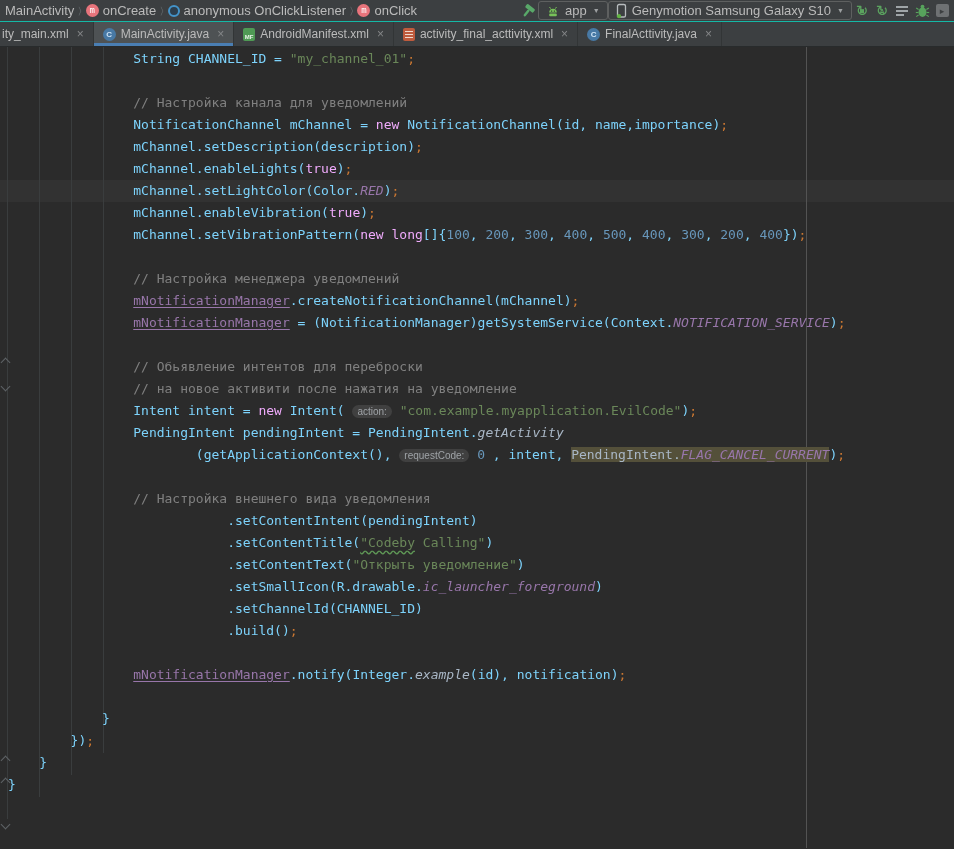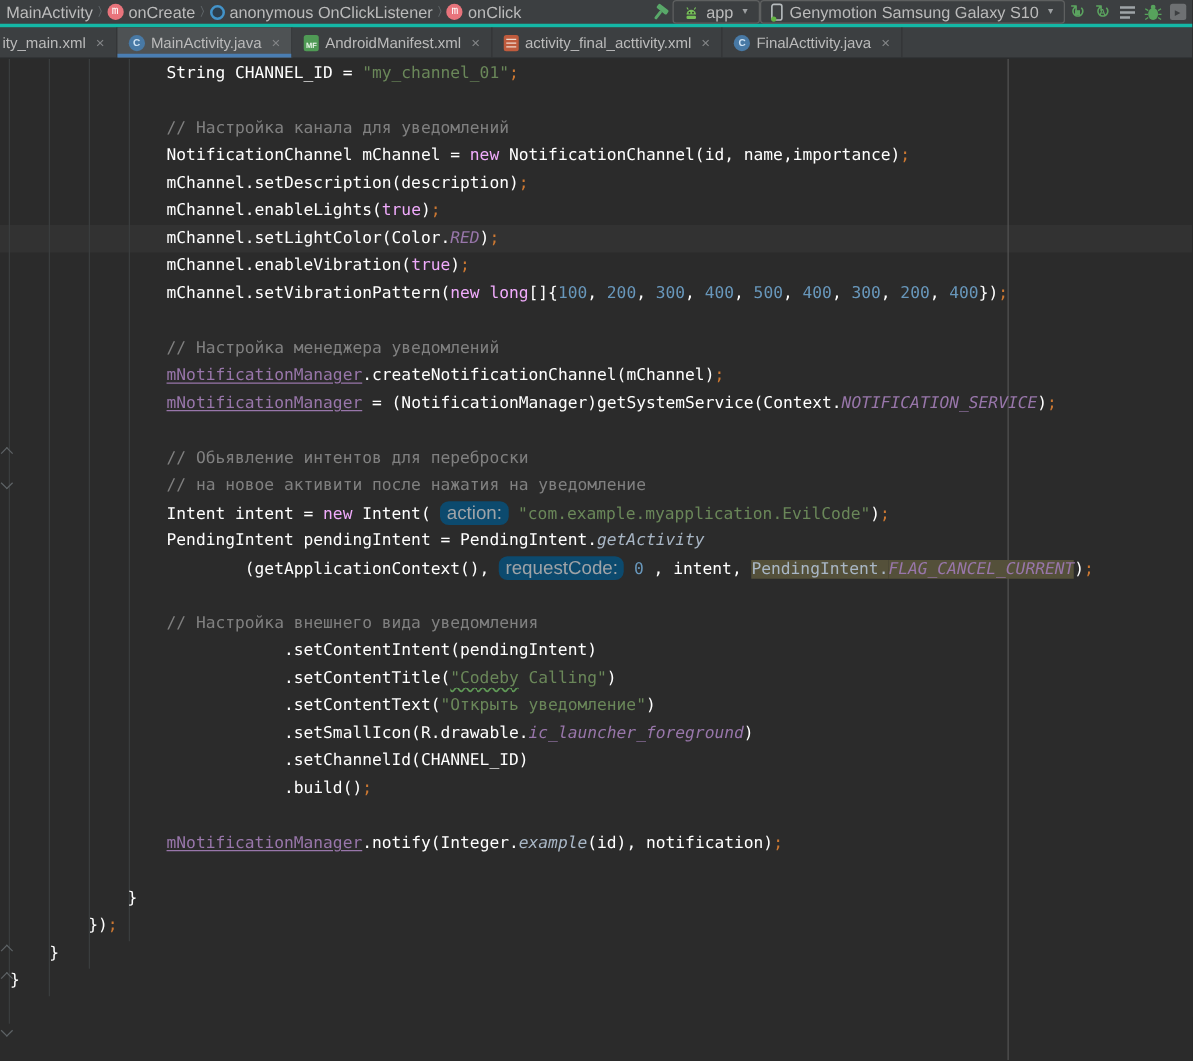--- a/index.html
+++ b/index.html
@@ -8,21 +8,21 @@
     width:954px; height:849px; overflow:hidden;
     background:#2b2b2b;
     font-family:"Liberation Sans", sans-serif;
     -webkit-font-smoothing:antialiased;
   }
 
   
   .toolbar {
     height:22px; background:#3c3f41;
     display:flex; align-items:center;
-    padding:0 2px; border-bottom:3px solid #14b8a6;
+    padding:0 2px; border-bottom:1px solid #14b8a6;
   }
   .breadcrumbs { display:flex; align-items:center; color:#bbbbbb; font-size:13px; white-space:nowrap; }
   .crumb { display:flex; align-items:center; gap:4px; padding:0 3px; cursor:default; }
   .crumb-sep { color:#5f6568; font-size:10px; padding:0 1px; }
   .mi {
     width:13px; height:13px; border-radius:50%;
     background:#e8747c; color:#fdfdfd; font-size:9px; line-height:13px;
     display:flex; align-items:center; justify-content:center;
     font-family:"DejaVu Sans Mono", monospace;
   }
@@ -78,35 +78,35 @@
   .ic-xml-o::after { content:""; position:absolute; left:2px; right:2px; top:3px; height:1.5px; background:#f0d9cd; box-shadow:0 3px 0 #f0d9cd, 0 6px 0 #f0d9cd; }
 
   
   .editor { position:relative; height:801px; background:#2b2b2b; overflow:hidden; }
   .curline { position:absolute; left:0; right:0; height:22px; background:var(--curline,#323232); }
   .guide { position:absolute; width:1px; background:#3a3d3e; top:0; }
   .margin-guide { position:absolute; left:806px; top:0; bottom:0; width:1px; background:#535353; }
   .code { position:absolute; left:8px; top:1px; font-family:"DejaVu Sans Mono", monospace; font-size:13px; line-height:22px; color:#a9b7c6; }
   .cl { height:22px; white-space:pre; }
 
-  .tk-p   { color:#ffffff; }
+  .tk-p   { color:#7dd3fc; }
   .tk-k   { color:#f0abfc; }
   .tk-s   { color:#6a8759; }
   .tk-c   { color:#808080; }
   .tk-n   { color:#6897bb; }
   .tk-sf  { color:#9876aa; font-style:italic; }
   .tk-sm  { color:#a9b7c6; font-style:italic; }
   .tk-f   { color:#9876aa; text-decoration:underline; text-underline-offset:2px; }
   .tk-semi{ color:#cc7832; }
   .tk-err { color:#6a8759; text-decoration:underline wavy #5f9956; text-underline-offset:3px; }
   .tk-phl { color:#a9b7c6; background:var(--usage-hl,#54503a); }
   .tk-sfhl{ color:#9876aa; font-style:italic; background:var(--usage-hl,#54503a); }
   .tk-h {
-    background:#0c4a6e; color:#9fa3a7; border-radius:7px;
-    padding:1px 5px; font-size:15px; font-family:"Liberation Sans", sans-serif;
+    background:#404040; color:#9fa3a7; border-radius:7px;
+    padding:1px 5px; font-size:10px; font-family:"Liberation Sans", sans-serif;
   }
 
   .fold { position:absolute; left:2px; width:7px; height:7px; }
   .fold.dn { border-left:1px solid #5e6366; border-bottom:1px solid #5e6366; transform:rotate(-45deg); }
   .fold.up { border-left:1px solid #5e6366; border-bottom:1px solid #5e6366; transform:rotate(135deg); }
 </style>
 </head>
 <body>
 
 <div class="toolbar">

